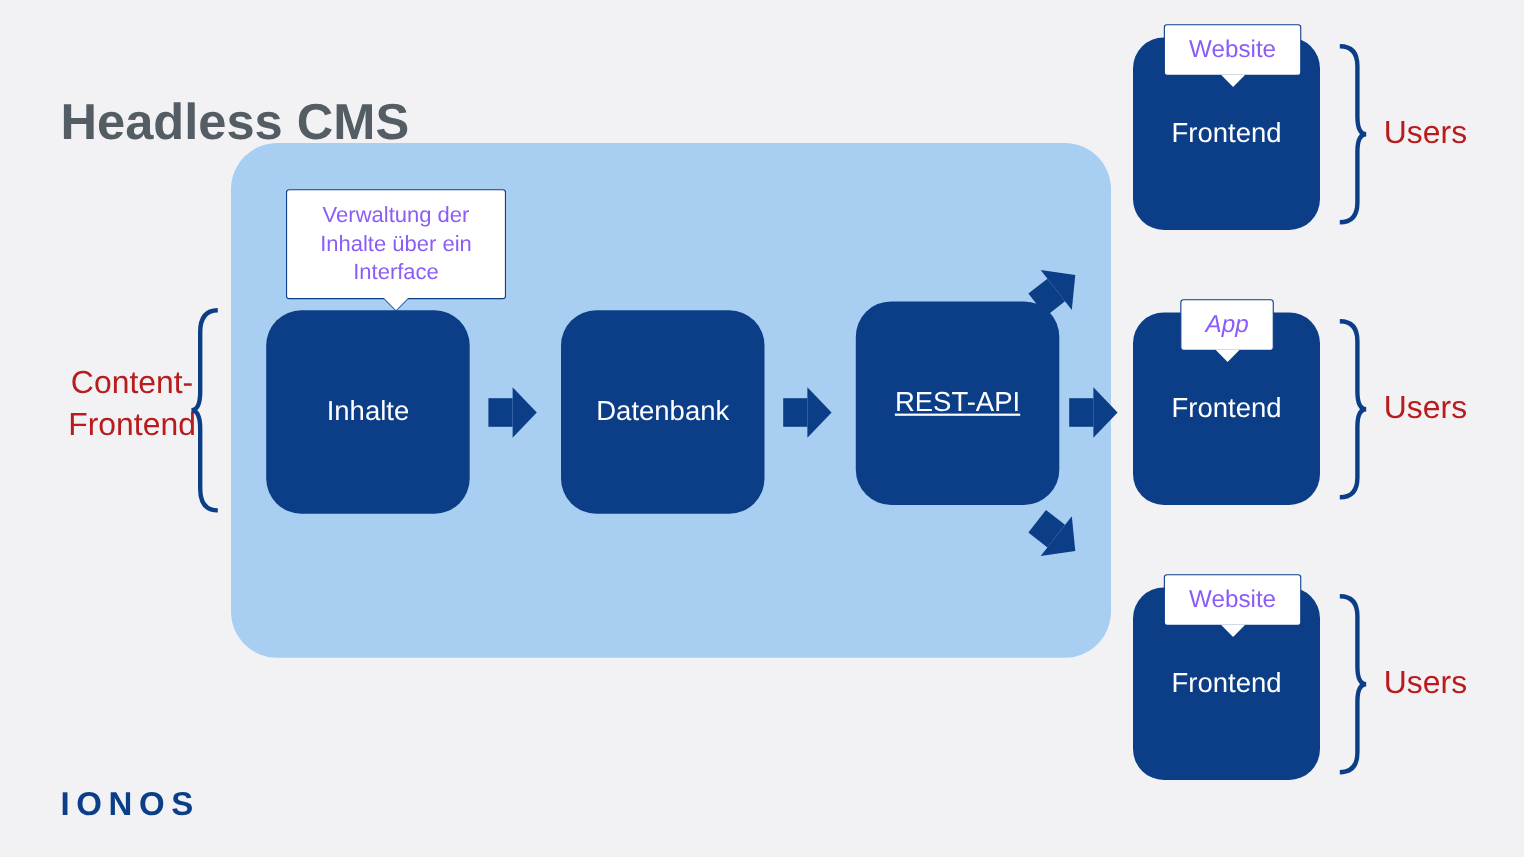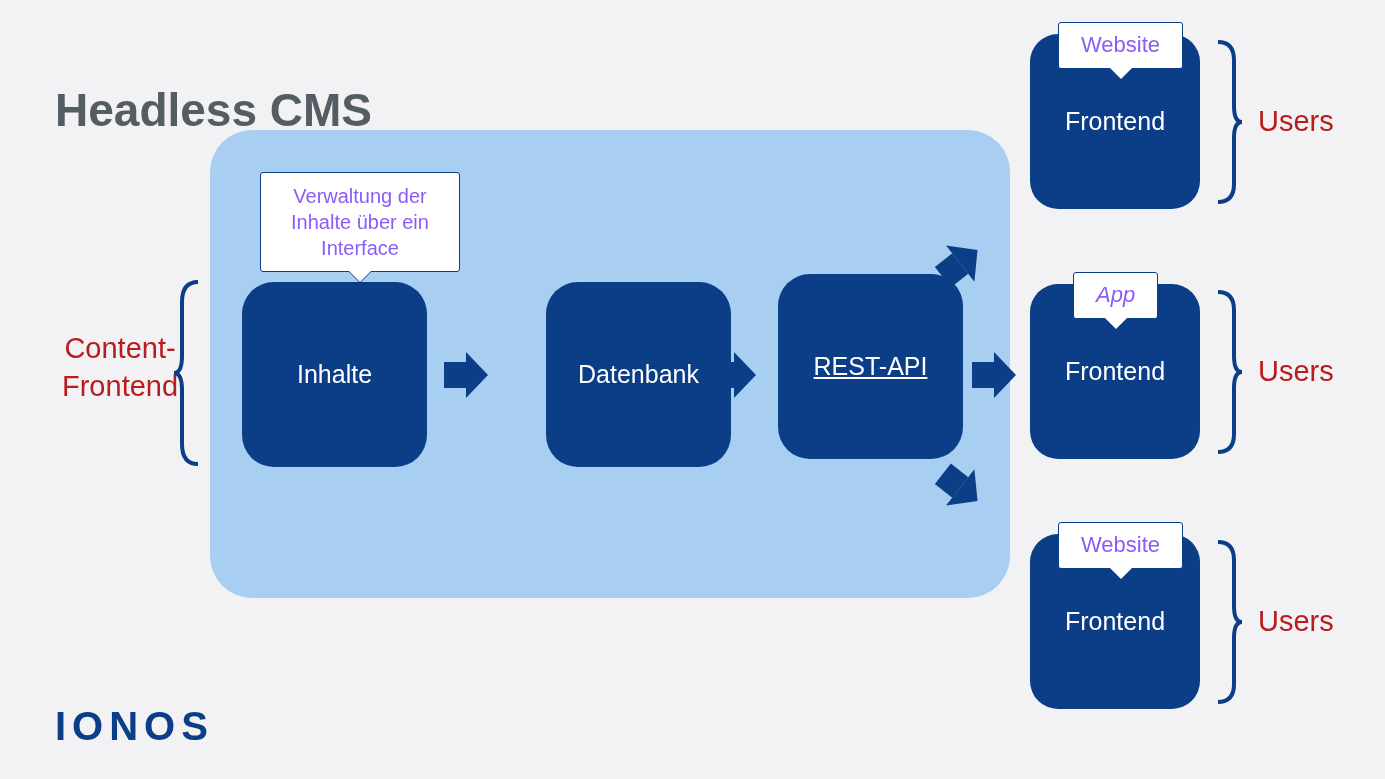--- a/index.html
+++ b/index.html
@@ -17,21 +17,21 @@
     top: 35px;
     font-size: 46px;
     font-weight: bold;
     color: #545d63;
     margin-top: 48px;
   }
   .brand {
     position: absolute;
     left: 55px;
     bottom: 30px;
-    font-size: 40px;
+    font-size: 30px;
     font-weight: 600;
     letter-spacing: 6px;
     color: #0c3e87;
   }
   .headless-container {
     position: absolute;
     left: 210px;
     top: 130px;
     width: 800px;
     height: 468px;
@@ -150,21 +150,21 @@
 <div class="headless-container"></div>
 
 <div class="box" style="left:242px; top:282px;">
   <span>Inhalte</span>
 </div>
 
 <div class="callout" style="left:260px; top:172px; width:200px;">Verwaltung der Inhalte über ein Interface</div>
 
 <div class="arrow-right-shape" style="left:444px; top:352px;"></div>
 
-<div class="box" style="left:510px; top:282px;margin-left:36px;">
+<div class="box" style="left:510px; top:282px;">
   <span>Datenbank</span>
 </div>
 
 <div class="arrow-right-shape" style="left:712px; top:352px;"></div>
 
 <div class="box" style="left:778px; top:274px;text-decoration:underline;">
   <span>REST-API</span>
 </div>
 
 <div class="arrow-diag" style="left:938px; top:240px; transform:rotate(-38deg);">

